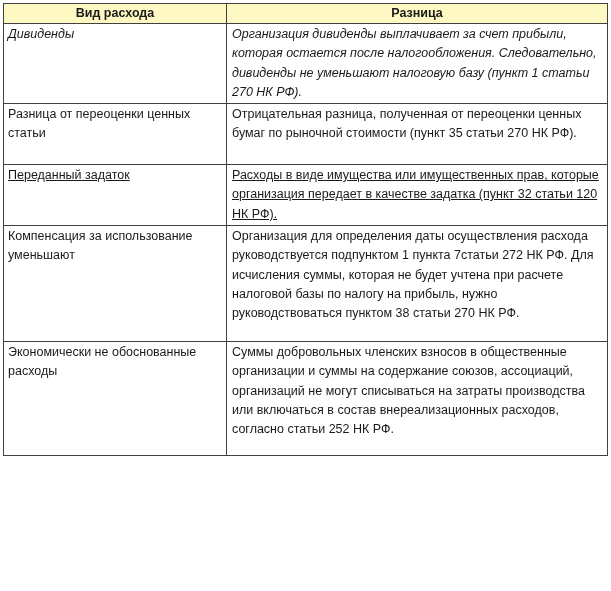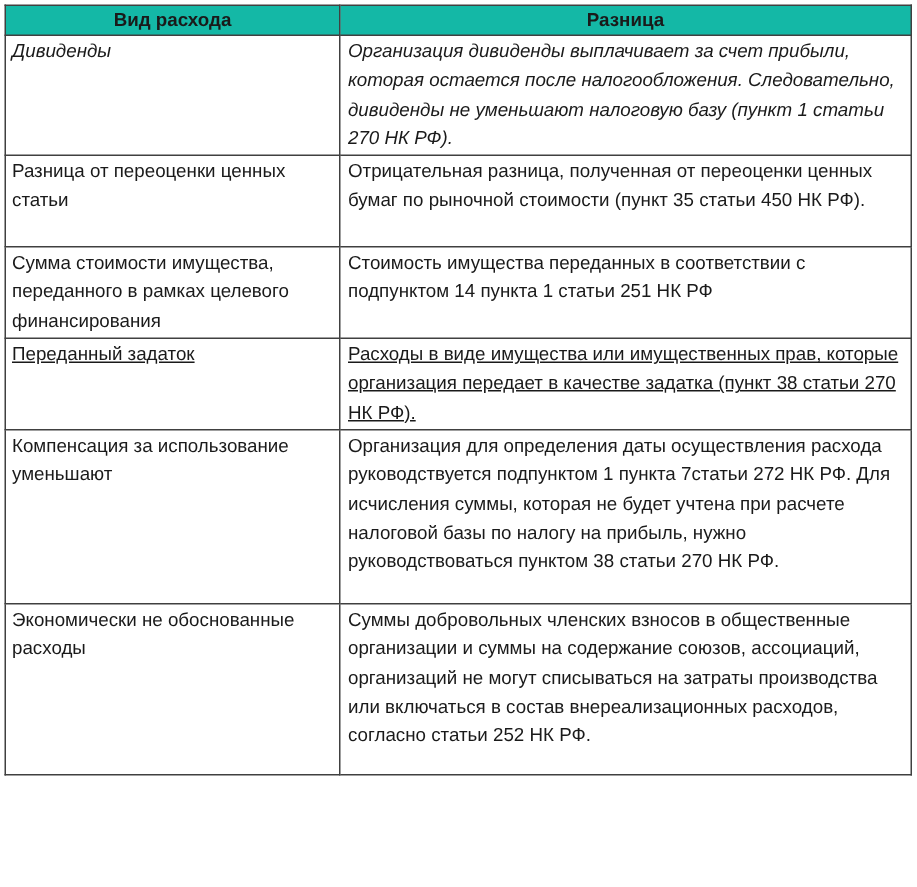--- a/index.html
+++ b/index.html
@@ -9,21 +9,21 @@
       width: 604px;
       border-collapse: collapse;
       table-layout: fixed;
       font-family: "Liberation Sans", sans-serif;
       font-size: 12.5px;
       color: #1a1a1a;
     }
     .tbl col.c1 { width: 223px; }
     .tbl col.c2 { width: 381px; }
     .tbl th {
-      background: #14b8a6;
+      background: #fef9c3;
       color: #1a1a1a;
       font-weight: bold;
       text-align: center;
       height: 19px;
       padding: 0;
       border: 1.5px solid #404040;
       font-size: 12.5px;
       line-height: 19px;
     }
     .tbl td {
@@ -56,29 +56,25 @@
       <th>Разница</th>
     </tr>
   </thead>
   <tbody>
     <tr class="r0">
       <td>Дивиденды</td>
       <td class="desc">Организация дивиденды выплачивает за счет прибыли, которая остается после налогообложения. Следовательно, дивиденды не уменьшают налоговую базу (пункт 1 статьи 270 НК РФ).</td>
     </tr>
     <tr class="r1">
       <td>Разница от переоценки ценных статьи</td>
-      <td class="desc">Отрицательная разница, полученная от переоценки ценных бумаг по рыночной стоимости (пункт 35 статьи 450 НК РФ).</td>
-    </tr>
-    <tr class="r2">
-      <td>Сумма стоимости имущества, переданного в рамках целевого финансирования</td>
-      <td class="desc">Стоимость имущества переданных в соответствии с подпунктом 14 пункта 1 статьи 251 НК РФ</td>
+      <td class="desc">Отрицательная разница, полученная от переоценки ценных бумаг по рыночной стоимости (пункт 35 статьи 270 НК РФ).</td>
     </tr>
     <tr class="r3">
       <td>Переданный задаток</td>
-      <td class="desc">Расходы в виде имущества или имущественных прав, которые организация передает в качестве задатка (пункт 38 статьи 270 НК РФ).</td>
+      <td class="desc">Расходы в виде имущества или имущественных прав, которые организация передает в качестве задатка (пункт 32 статьи 120 НК РФ).</td>
     </tr>
     <tr class="r4">
       <td>Компенсация за использование уменьшают</td>
       <td class="desc">Организация для определения даты осуществления расхода руководствуется подпунктом 1 пункта 7статьи 272 НК РФ. Для исчисления суммы, которая не будет учтена при расчете налоговой базы по налогу на прибыль, нужно руководствоваться пунктом 38 статьи 270 НК РФ.</td>
     </tr>
     <tr class="r6">
       <td>Экономически не обоснованные расходы</td>
       <td class="desc">Суммы добровольных членских взносов в общественные организации и суммы на содержание союзов, ассоциаций, организаций не могут списываться на затраты производства или включаться в состав внереализационных расходов, согласно статьи 252 НК РФ.</td>
     </tr>
   </tbody>

